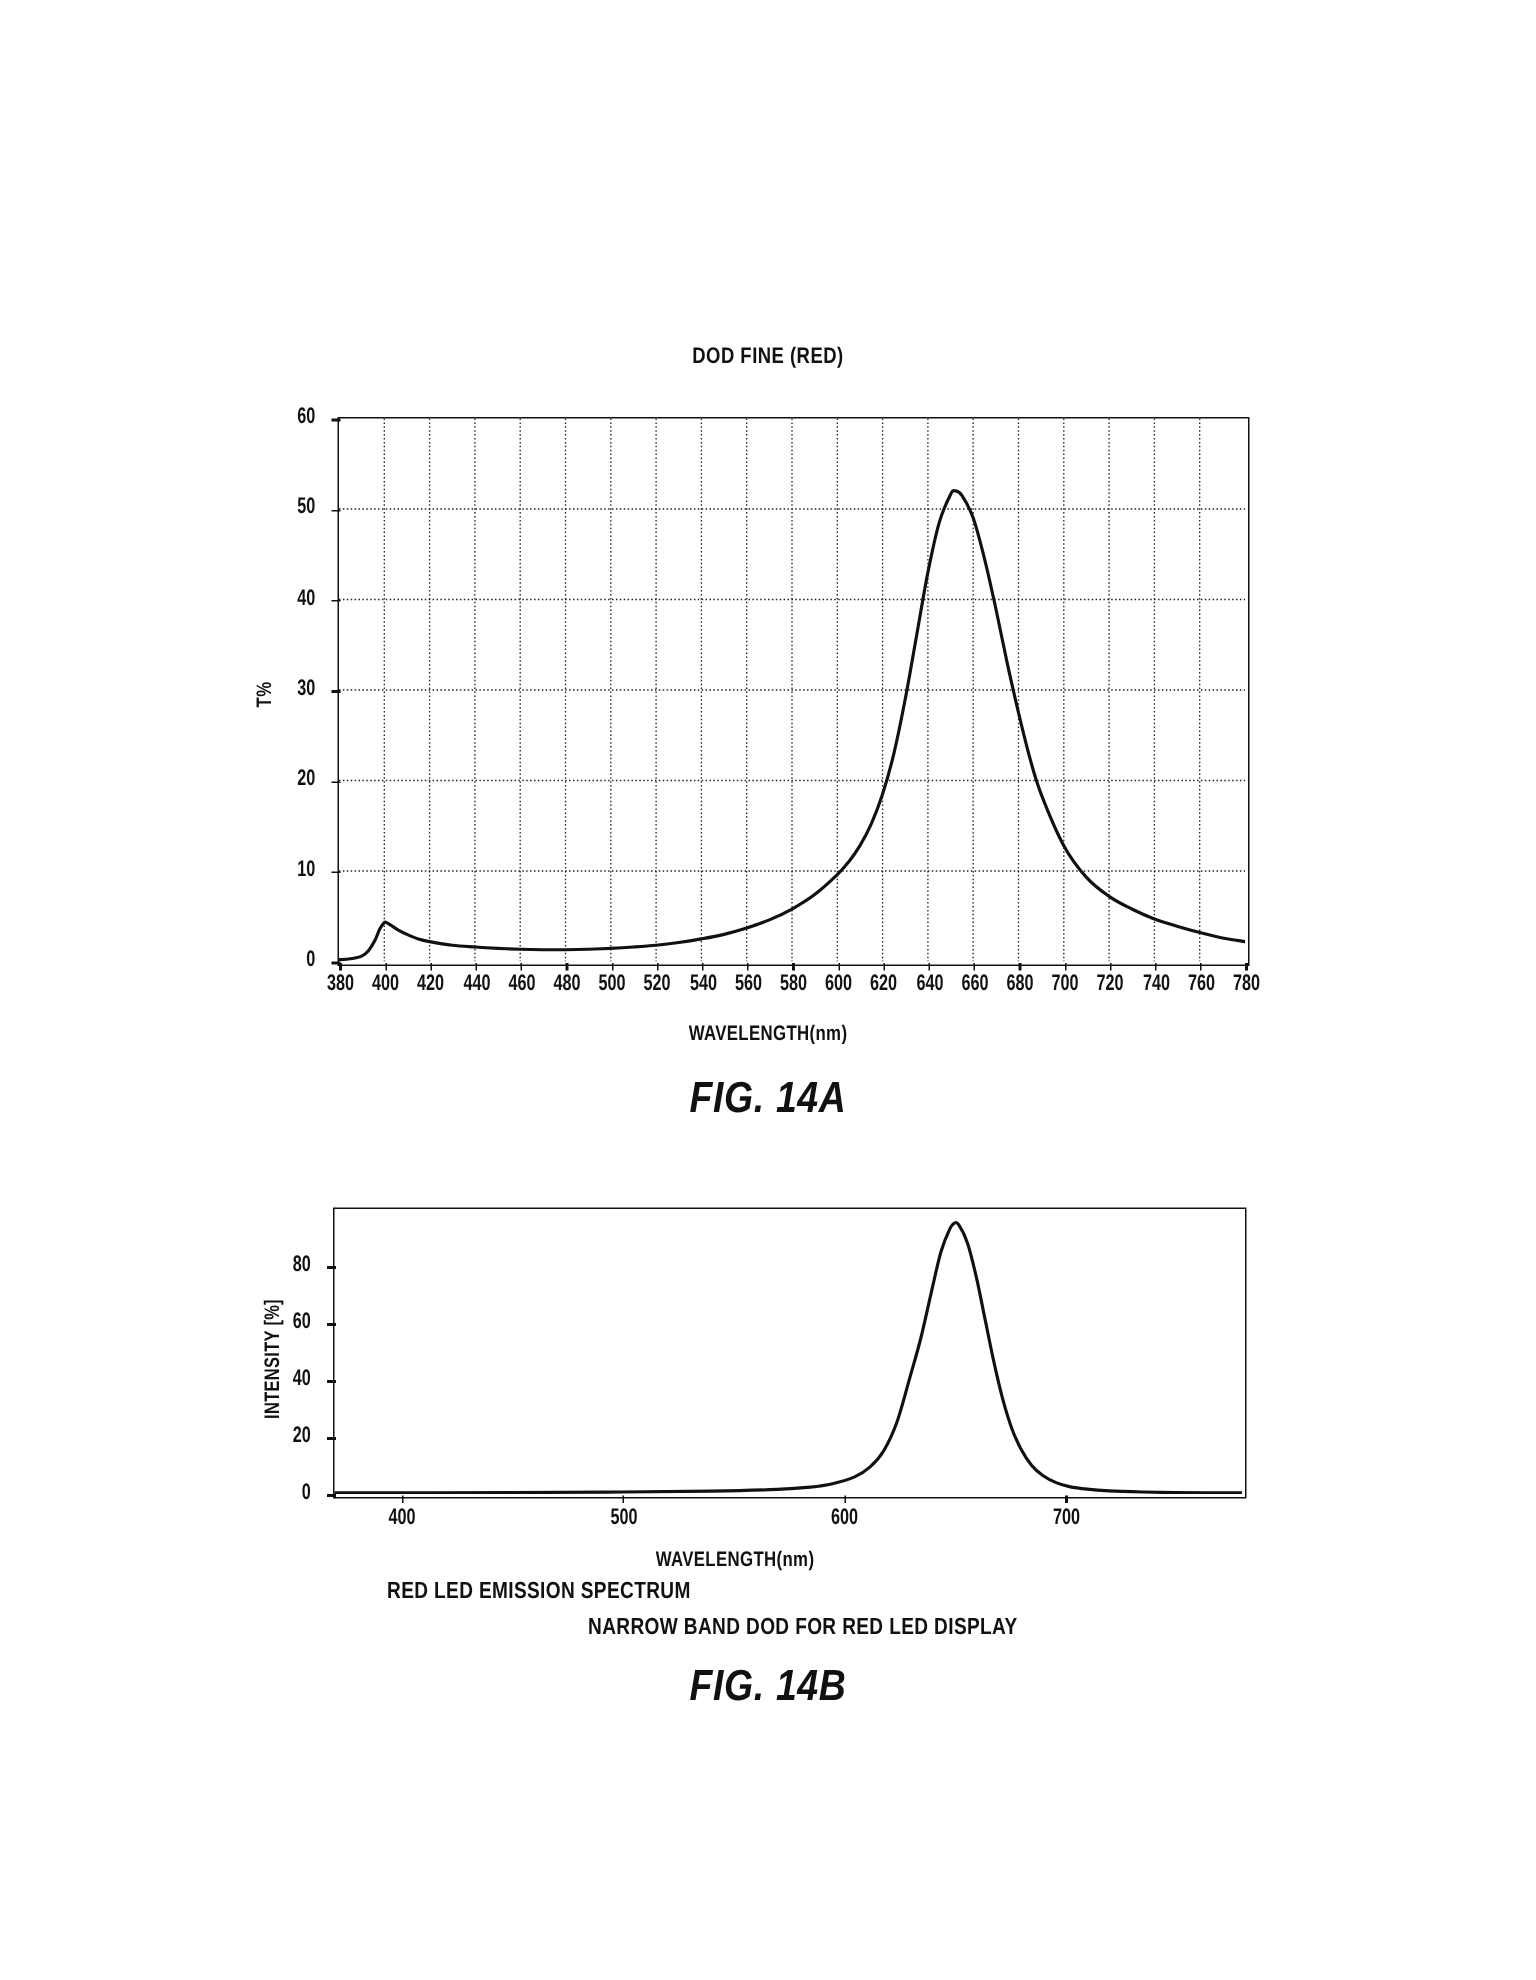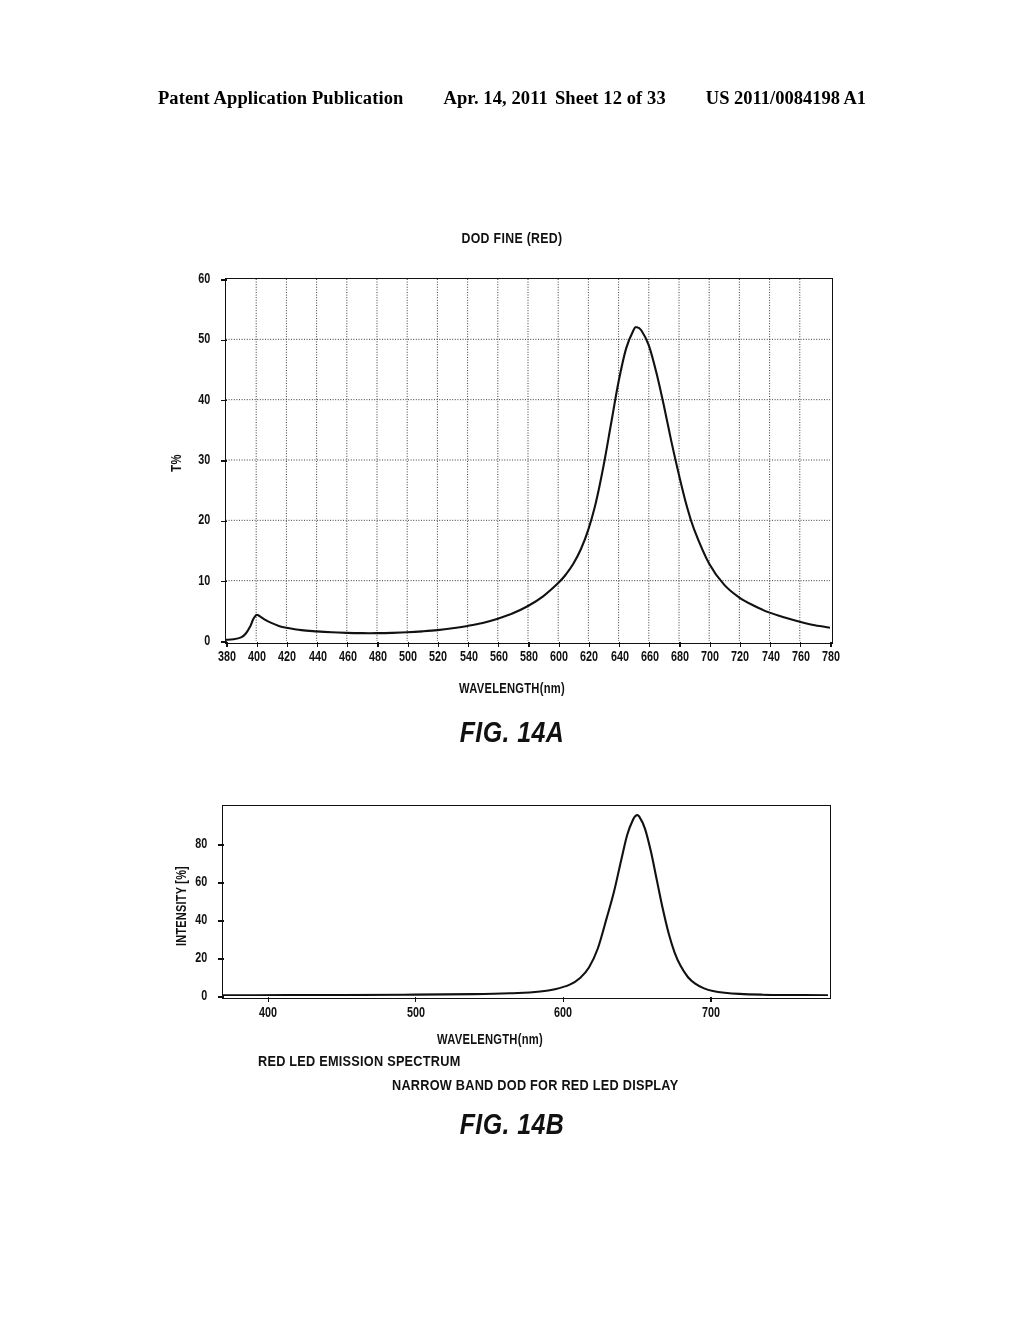--- a/index.html
+++ b/index.html
@@ -109,26 +109,20 @@
     white-space:nowrap;
     transform:scaleX(0.82);
     transform-origin:left center;
   }
 </style>
 </head>
 <body>
 
 <div class="page">
 
-  <div class="header">
-    <span class="h-pub">Patent Application Publication</span>
-    <span class="h-date">Apr. 14, 2011</span>
-    <span class="h-sheet">Sheet 12 of 33</span>
-    <span class="h-num">US 2011/0084198 A1</span>
-  </div>
 
   <div class="fig" id="fig14a" style="left:0;top:0;width:1024px;height:780px;">
 
     <div class="chart-title" style="left:0;top:229px;width:1024px;text-align:center;">DOD FINE (RED)</div>
 
     <div class="plot" id="plot14a" style="left:225px;top:278px;width:608px;height:366px;">
       <svg id="svg14a" width="604" height="362" viewBox="0 0 604 362">
           <line x1="30.200000000000003" y1="0" x2="30.200000000000003" y2="362" stroke="#222" stroke-width="0.9" stroke-dasharray="1,1.6"></line>
           <line x1="60.400000000000006" y1="0" x2="60.400000000000006" y2="362" stroke="#222" stroke-width="0.9" stroke-dasharray="1,1.6"></line>
           <line x1="90.6" y1="0" x2="90.6" y2="362" stroke="#222" stroke-width="0.9" stroke-dasharray="1,1.6"></line>

